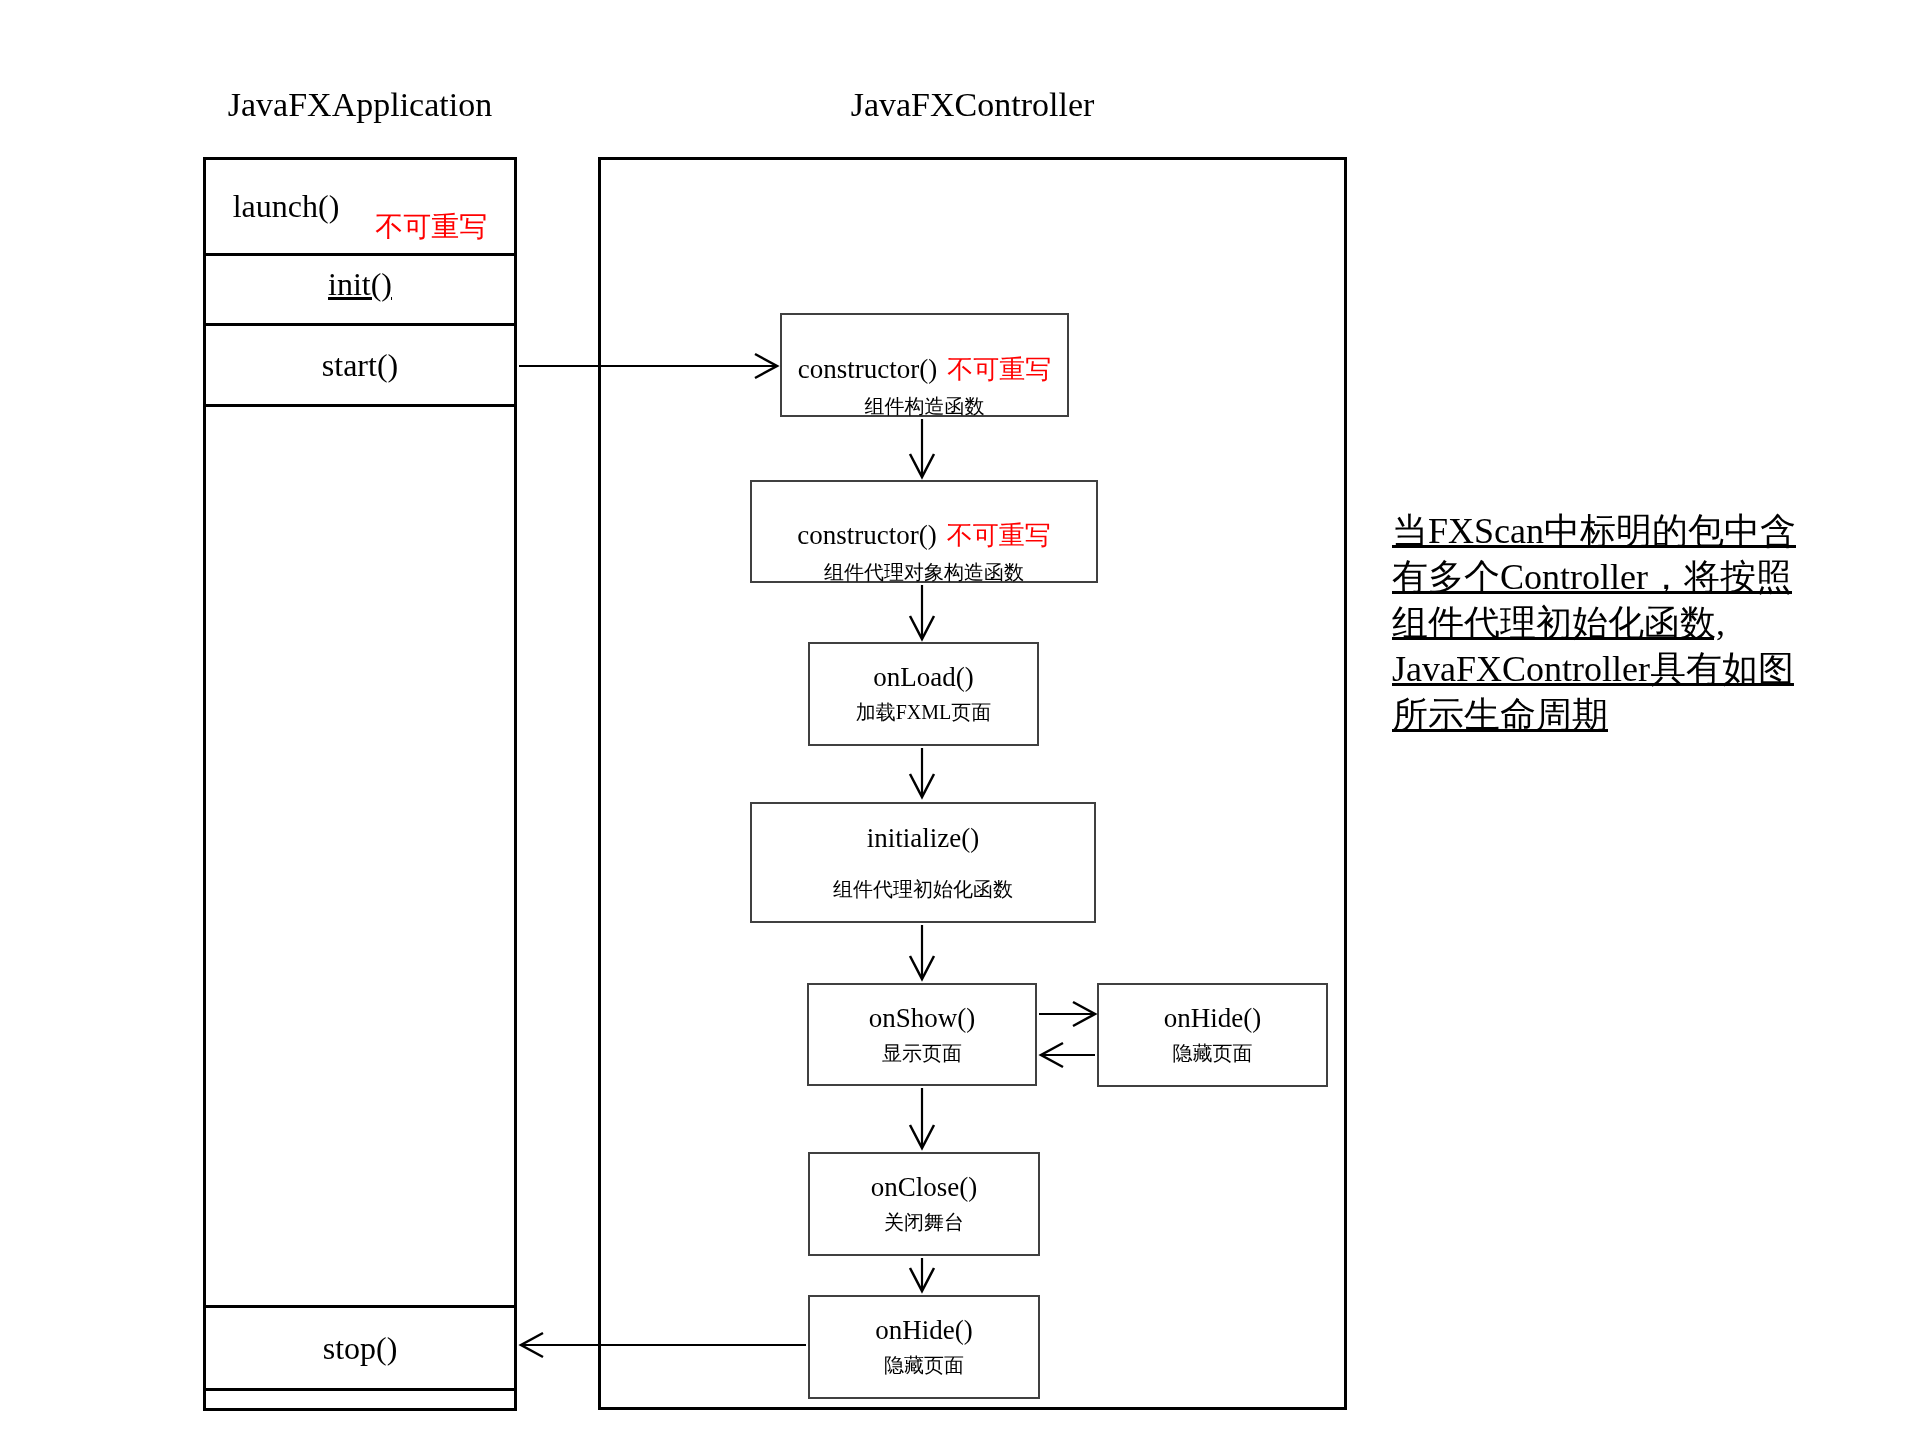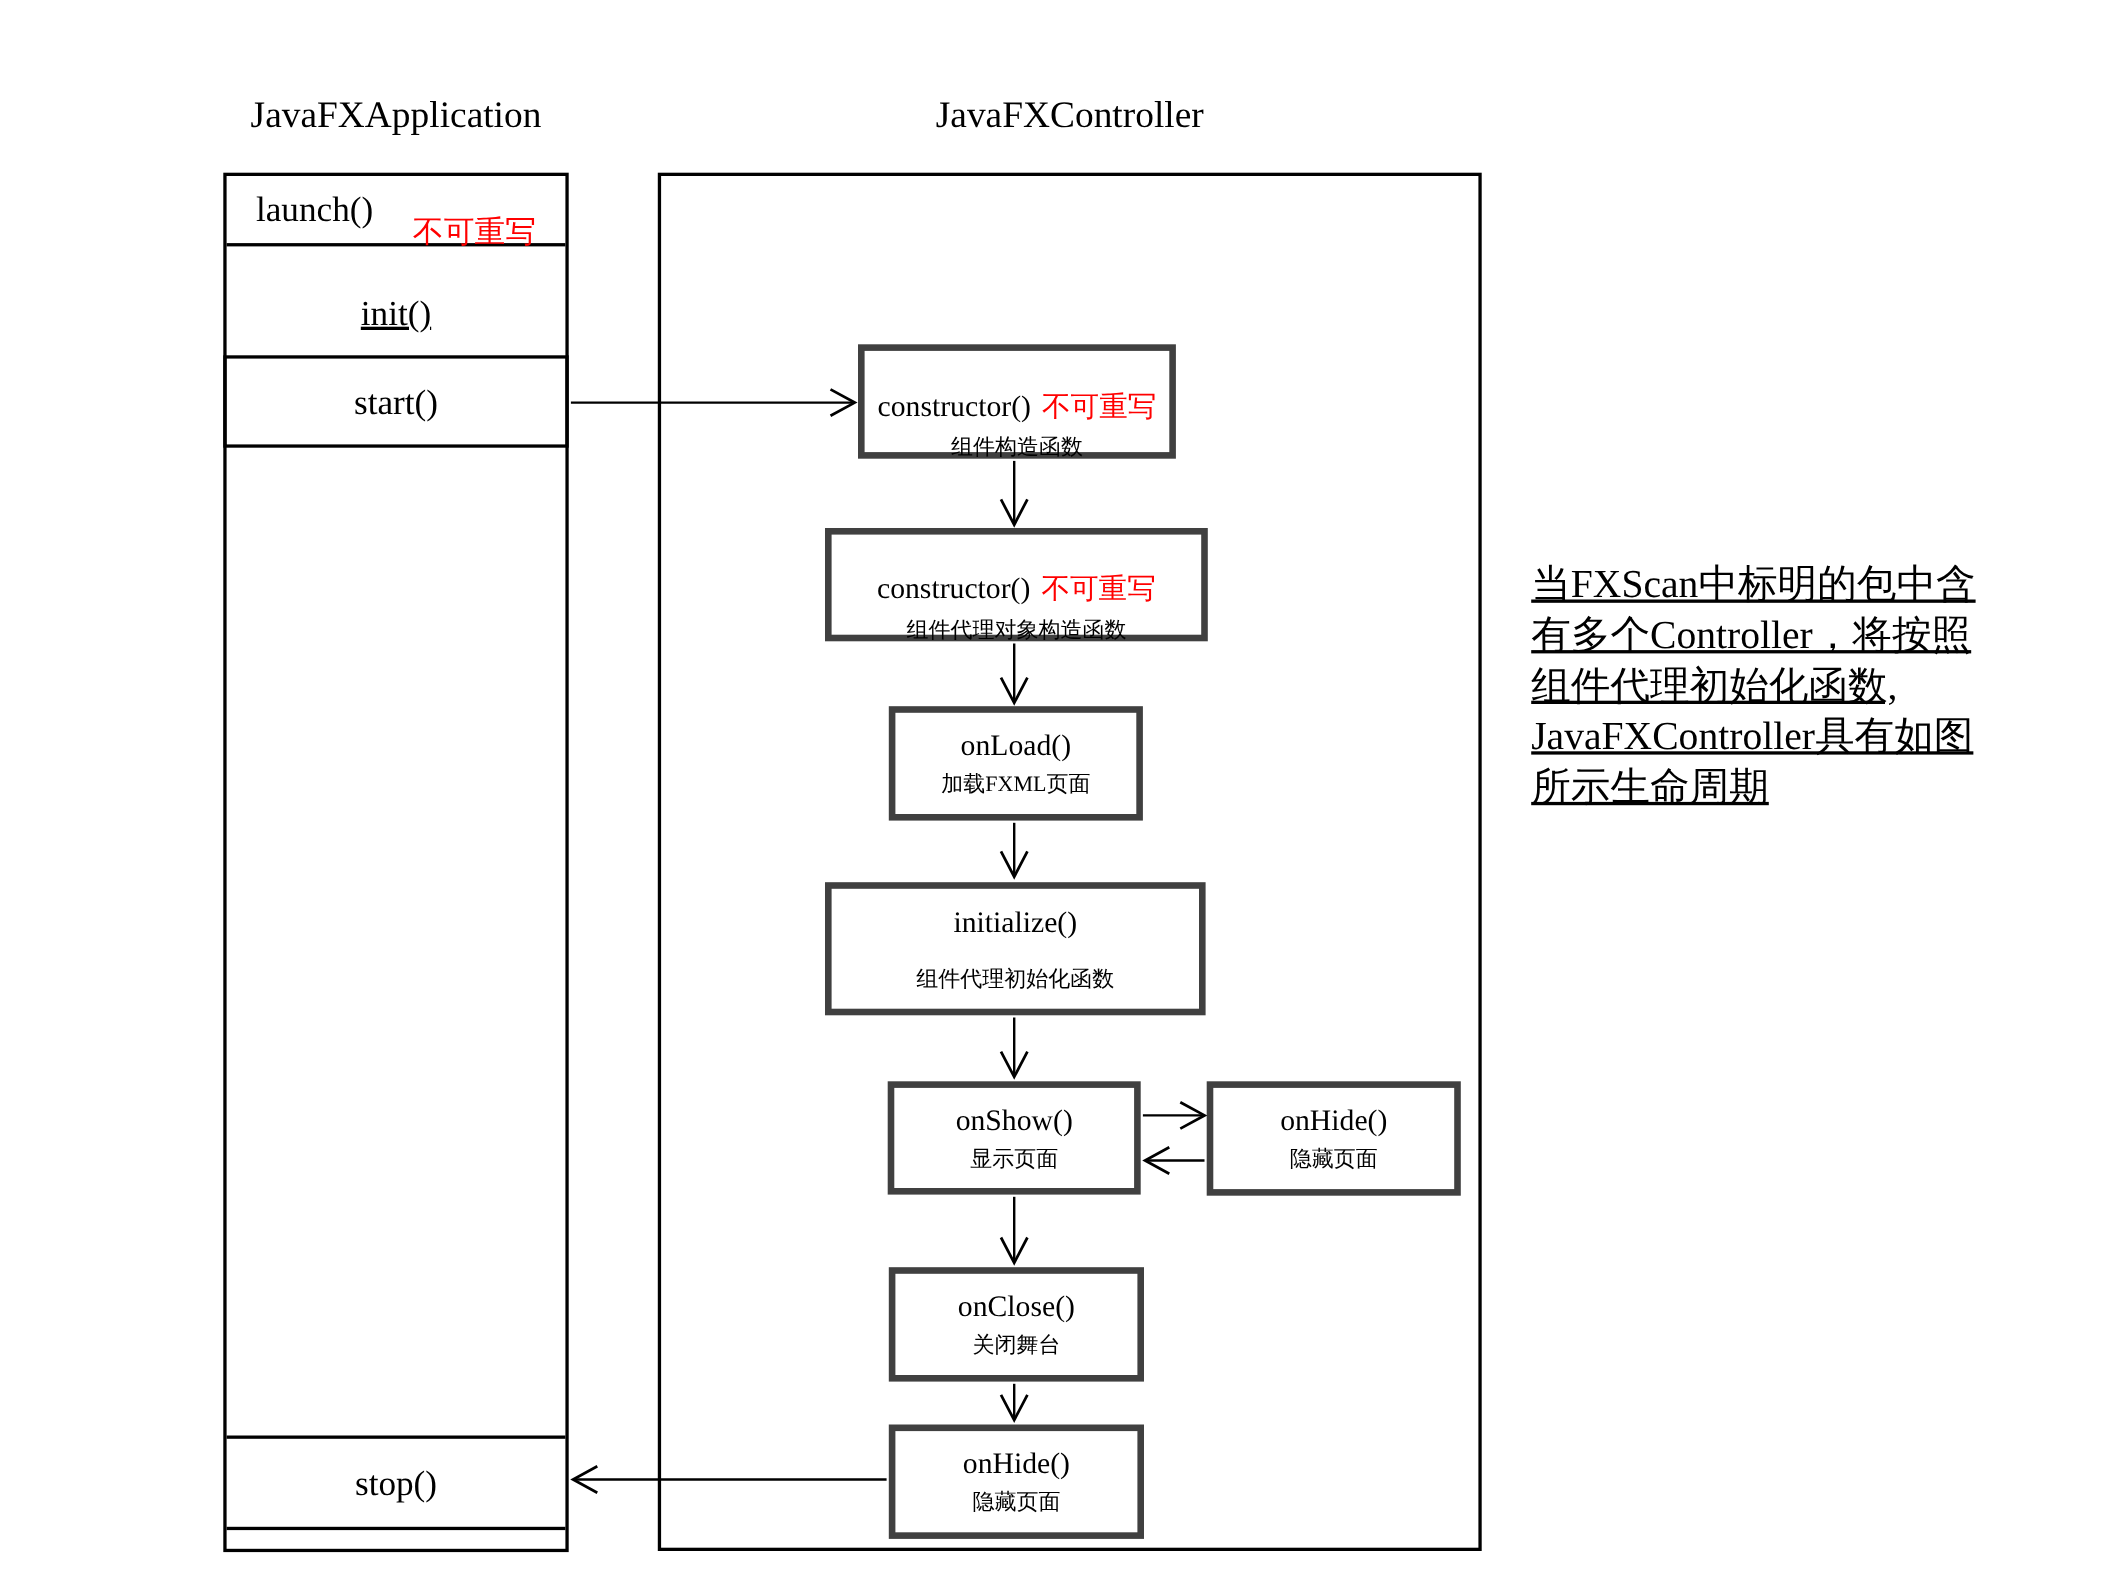--- a/index.html
+++ b/index.html
@@ -27,21 +27,21 @@
     position:absolute;
     left:0;width:100%;
     display:flex;align-items:center;justify-content:center;
     font-size:32px;
     box-sizing:border-box;
   }
   .lrow .annot{font-size:28px;margin-left:36px;}
   .red{color:#ff0000;margin-top:41px;}
   .fbox{
     position:absolute;
-    border:6px solid #404040;
+    border:2px solid #404040;
     background:#fff;
     box-sizing:border-box;
     display:flex;flex-direction:column;
     align-items:center;justify-content:center;
     row-gap:6px;
     font-size:27px;
     text-align:center;
   }
   .fbox.tall{row-gap:22px;}
   .fline{display:flex;align-items:baseline;justify-content:center;white-space:nowrap;}
@@ -63,21 +63,21 @@
 </head>
 <body>
 
 <div id="canvas">
 
   <div class="title" style="left:203px;top:86px;width:314px;">JavaFXApplication</div>
   <div class="title" style="left:598px;top:86px;width:749px;">JavaFXController</div>
 
   <div class="classbox" style="left:203px;top:157px;width:314px;height:1254px;">
 
-    <div class="lrow" style="top:0;height:64px;border-bottom:3px solid #000;">
+    <div class="lrow" style="top:0;height:96px;border-bottom:3px solid #000;">
       <span>launch()</span>
       <span class="annot red">不可重写</span>
     </div>
 
     <div class="lrow" style="top:86px;height:77px;text-decoration:underline;">
       <span>init()</span>
     </div>
 
     <div class="lrow" style="top:163px;left:-3px;width:314px;height:84px;border:3px solid #000;">
       <span>start()</span>

